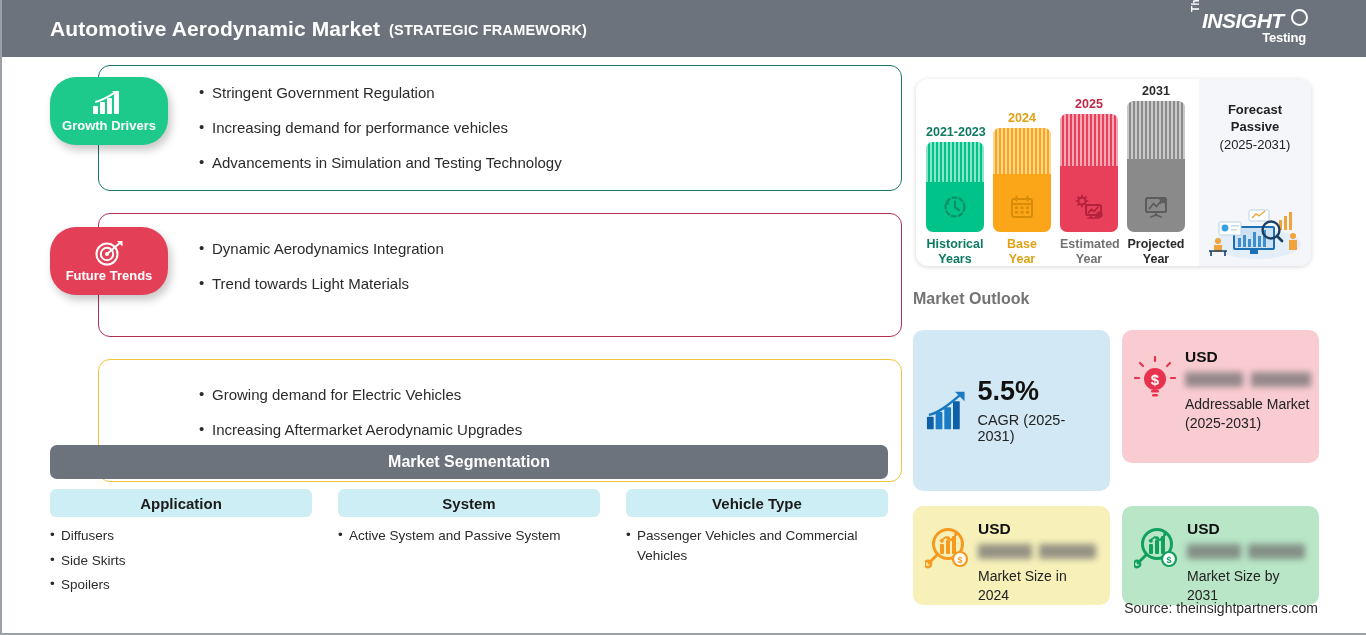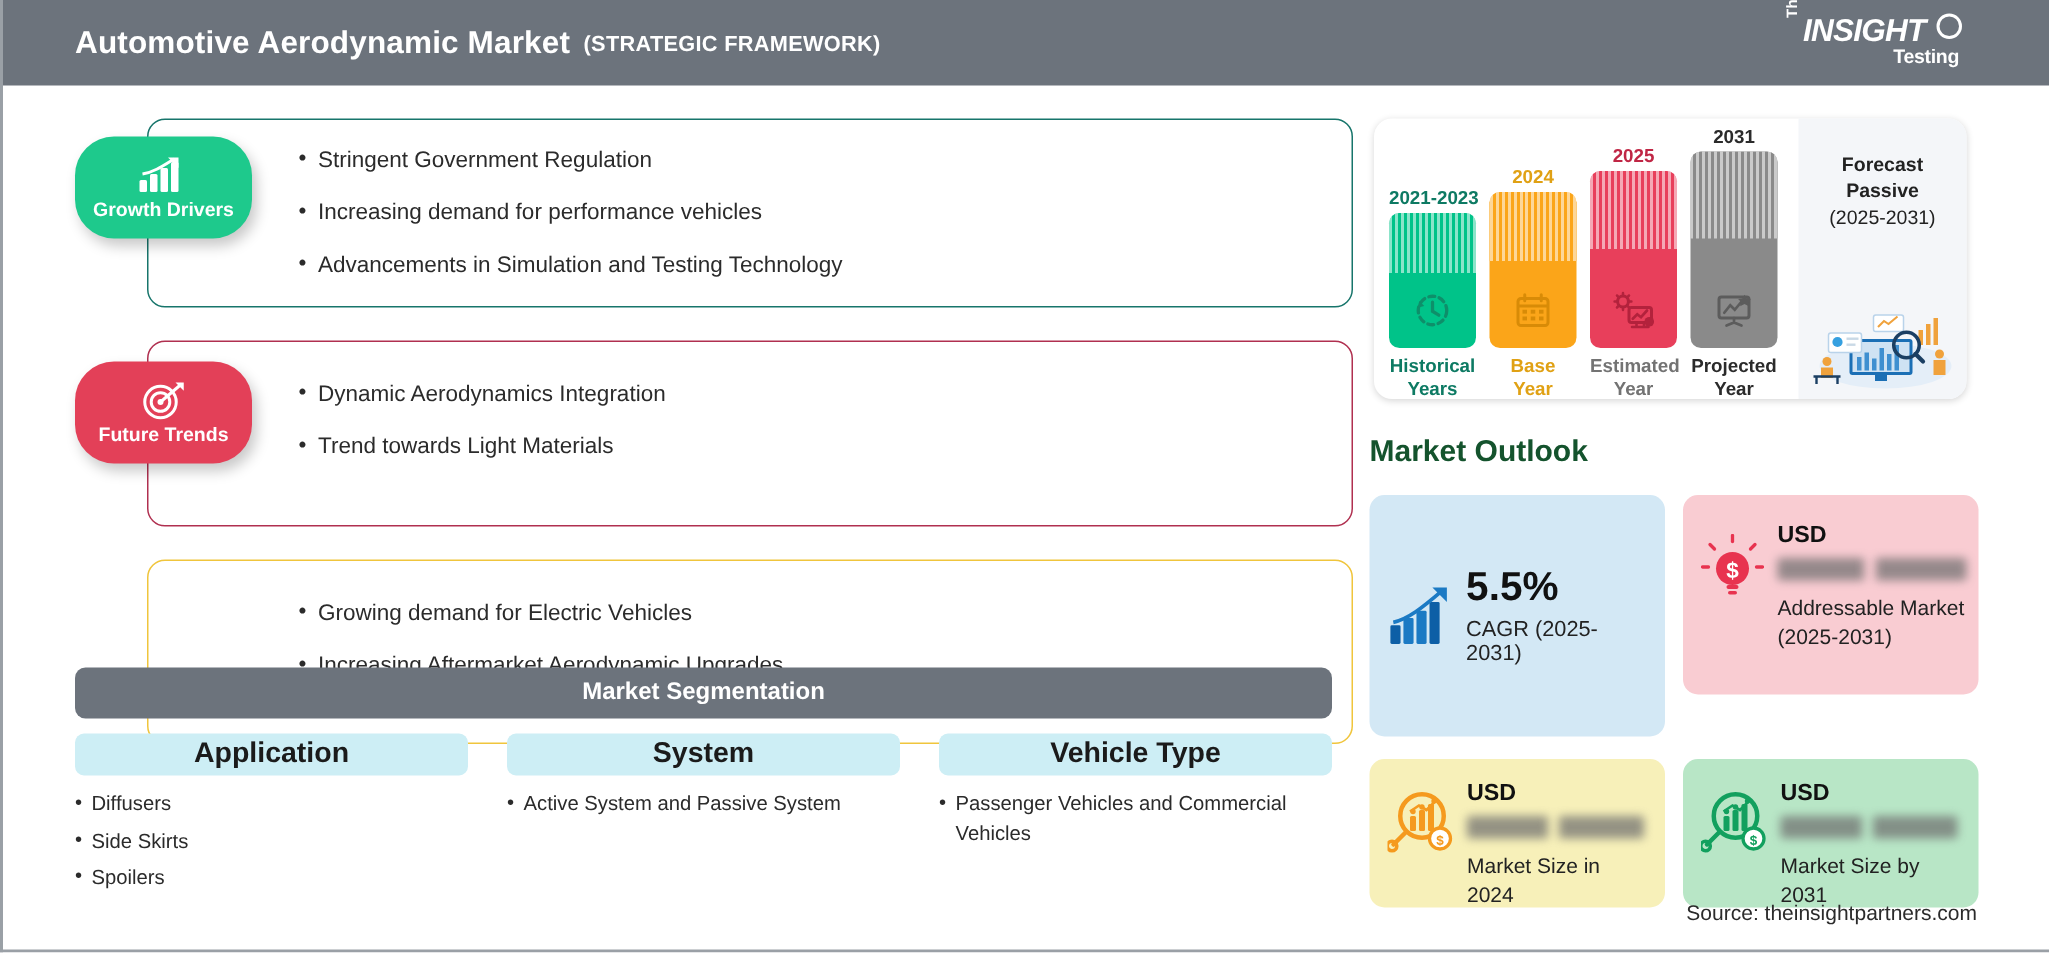--- a/index.html
+++ b/index.html
@@ -126,21 +126,21 @@
   }
   .seg-cols {
     position: absolute; left: 48px; top: 489px;
     width: 838px;
     display: flex; gap: 26px;
   }
   .seg-col { width: 265px; }
   .seg-head {
     height: 28px; background: #cdeef5; border-radius: 6px;
     display: flex; align-items: center; justify-content: center;
-    font-size: 19px; font-weight: bold; color: #1b1b1b;
+    font-size: 15px; font-weight: bold; color: #1b1b1b;
   }
   .seg-list { list-style: none; margin-top: 9px; }
   .seg-list li {
     position: relative;
     font-size: 13.5px; color: #2b2b2b;
     padding-left: 11px; margin-bottom: 5px; line-height: 1.45;
   }
   .seg-list li::before {
     content: "\2022"; position: absolute; left: 0; top: -1px;
   }
@@ -179,21 +179,21 @@
     border-radius: 0 12px 12px 0;
     position: relative;
     padding-top: 22px; text-align: center;
   }
   .forecast .ftitle { font-size: 13px; font-weight: bold; color: #222; line-height: 1.32; }
   .forecast .fyears { font-size: 13px; color: #222; margin-top: 2px; }
   .forecast .fillu { position: absolute; left: 6px; bottom: 6px; }
 
   .outlook-title {
     position: absolute; left: 911px; top: 290px;
-    font-size: 20px; font-weight: bold; color: #14532d;
+    font-size: 16px; font-weight: bold; color: #737373;
   }
   .cards {
     position: absolute; left: 911px; top: 330px;
     width: 408px;
     display: flex; flex-wrap: wrap; gap: 15px 12px;
   }
   .card { width: 197px; border-radius: 10px; padding: 14px 12px; display: flex; }
   .card.cagr { background: #d3e8f5; height: 161px; align-items: center; gap: 8px; }
   .card.tam  { background: #f9ccd2; height: 133px; gap: 9px; }
   .card.ms24 { background: #f7f0b9; height: 99px; gap: 9px; }
@@ -226,21 +226,21 @@
     <div class="logo">
       <span class="the">The</span>
       <span class="insight">INSIGHT</span>
       <span class="ring"></span>
       <span class="partners">Testing</span>
     </div>
   </div>
 
   <div class="left-col">
 
-    <div class="pill-row" style="margin-top:22px;">
+    <div class="pill-row" style="margin-top:8px;">
       <div class="pill-box green">
         <ul class="bullets">
           <li>Stringent Government Regulation</li>
           <li>Increasing demand for performance vehicles</li>
           <li>Advancements in Simulation and Testing Technology</li>
         </ul>
       </div>
       <div class="badge green" style="top:12px;">
         <svg class="bicon" width="34" height="26" viewBox="0 0 34 26">
           <rect x="1" y="16" width="5" height="8" rx="1" fill="#fff"></rect>

